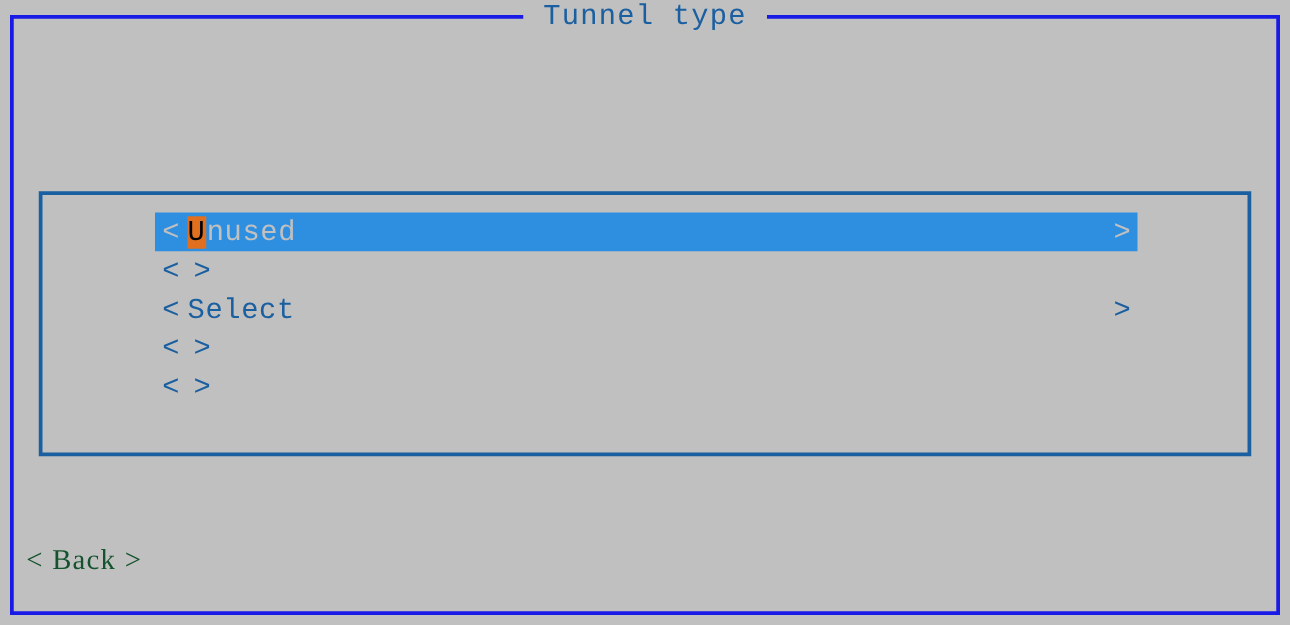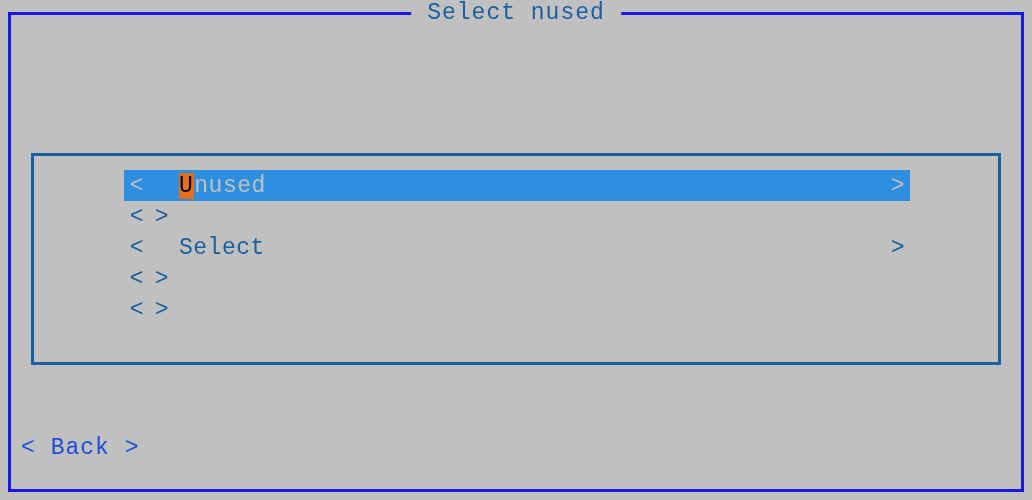--- a/index.html
+++ b/index.html
@@ -59,47 +59,48 @@
       letter-spacing: 0.5px;
     }
     .menu-row.selected {
       background: #2e8fe0;
       color: #c0c0c0;
     }
     .angle-left {
       width: 26px;
       text-align: center;
     }
-    .menu-label { flex: 1; margin-left: 29px; }
+    .menu-label { flex: 1; }
     .hotkey {
       background: transparent;
     }
     .menu-row.selected .hotkey {
       background: #e07020;
       color: #000;
       padding: 0 1px 0 0;
     }
     .angle-right {
       width: 24px;
       text-align: center;
     }
     .back-btn {
       position: absolute;
       left: 10px;
       bottom: 28px;
-      color: #1d4ed8;
+      color: #14532d;
       letter-spacing: 1px;
       white-space: pre;
+      font-family: Liberation Serif, serif;
     }
   </style>
 </head>
 <body>
 
 <div class="outer-box">
-  <div class="title-label">Select nused</div>
+  <div class="title-label">Tunnel type</div>
 
   <div class="inner-box">
     <div class="menu-row selected">
       <span class="angle-left">&lt;</span>
       <span class="menu-label"><span class="hotkey">U</span><span>nused</span></span>
       <span class="angle-right">&gt;</span>
     </div>
     <div class="menu-row">
       <span class="angle-left">&lt;</span>
       <span class="angle-right">&gt;</span>

